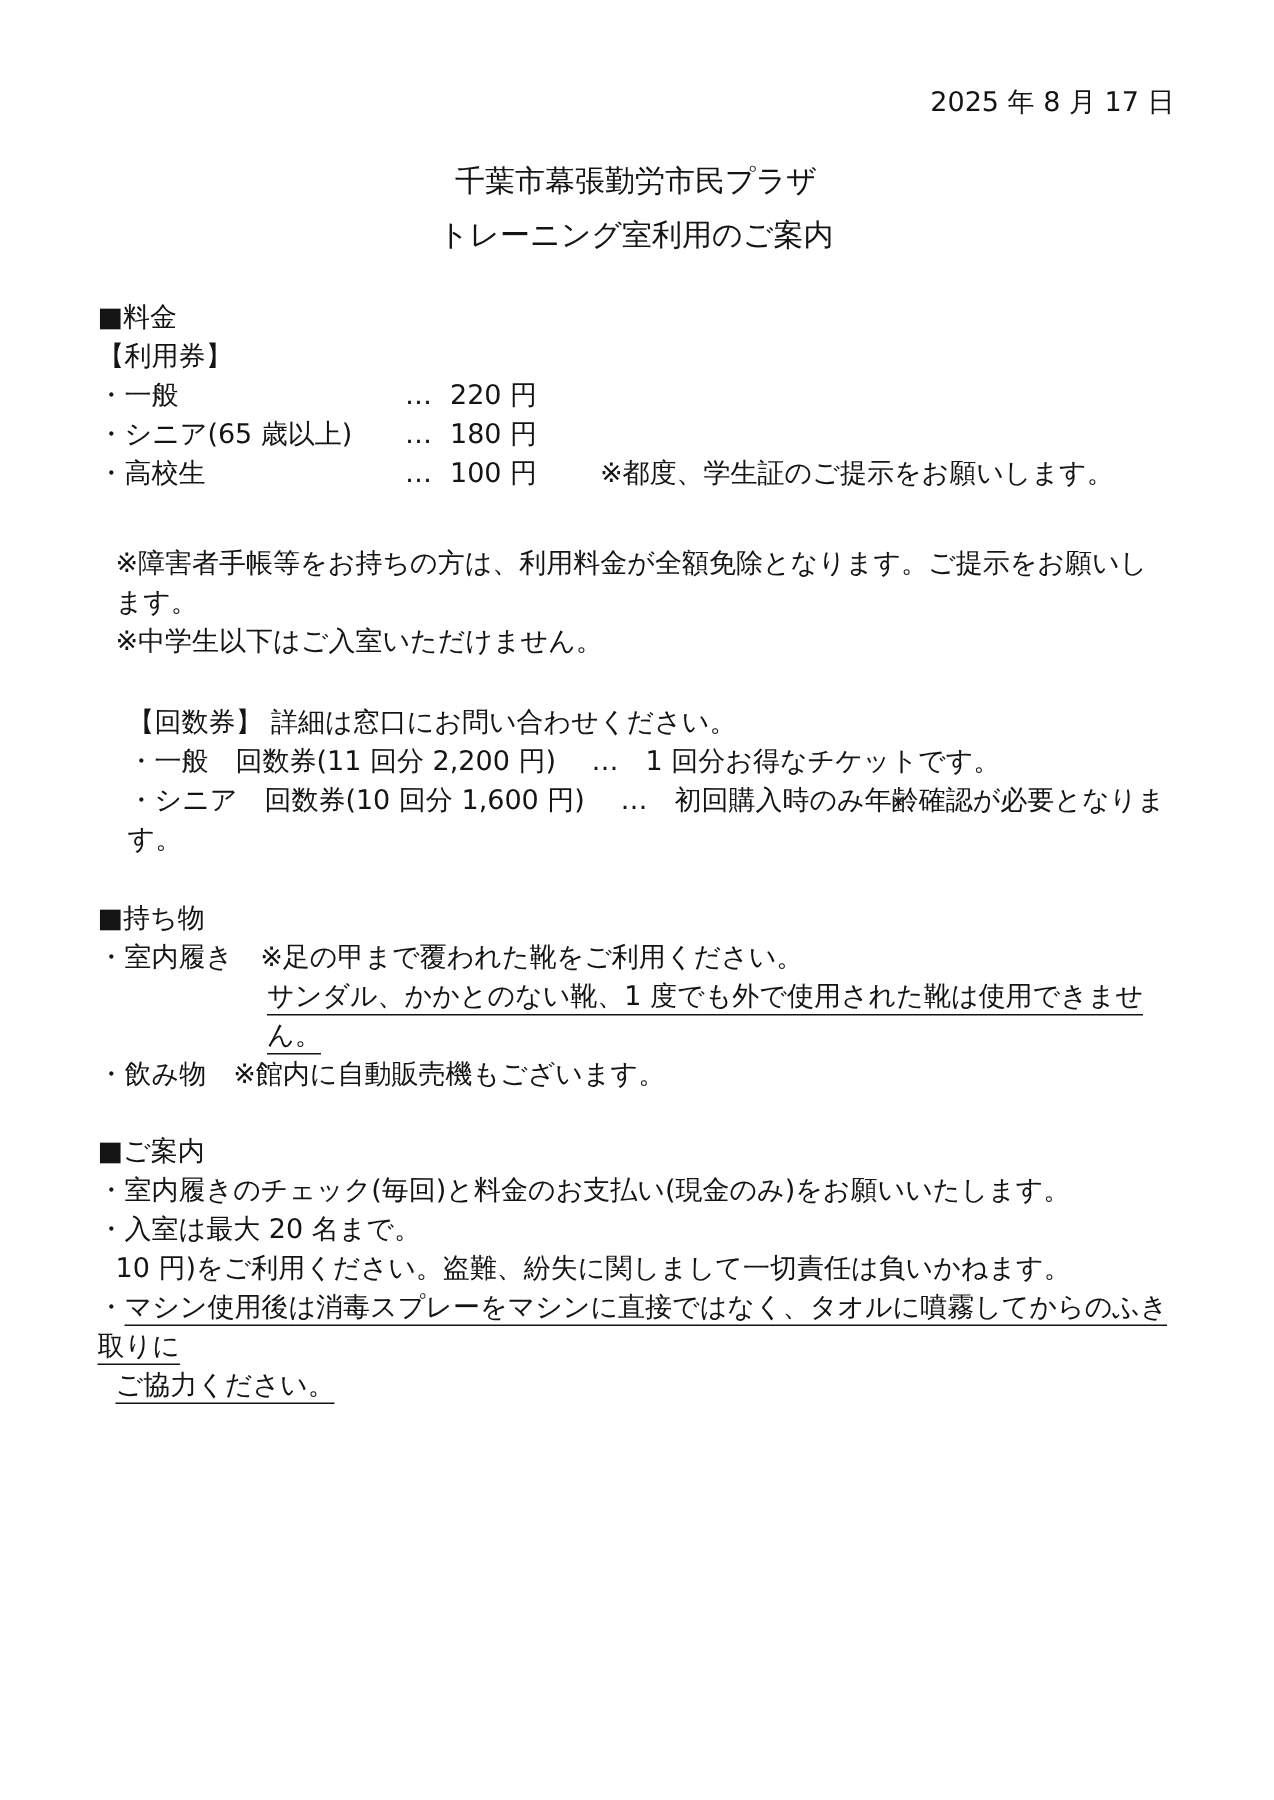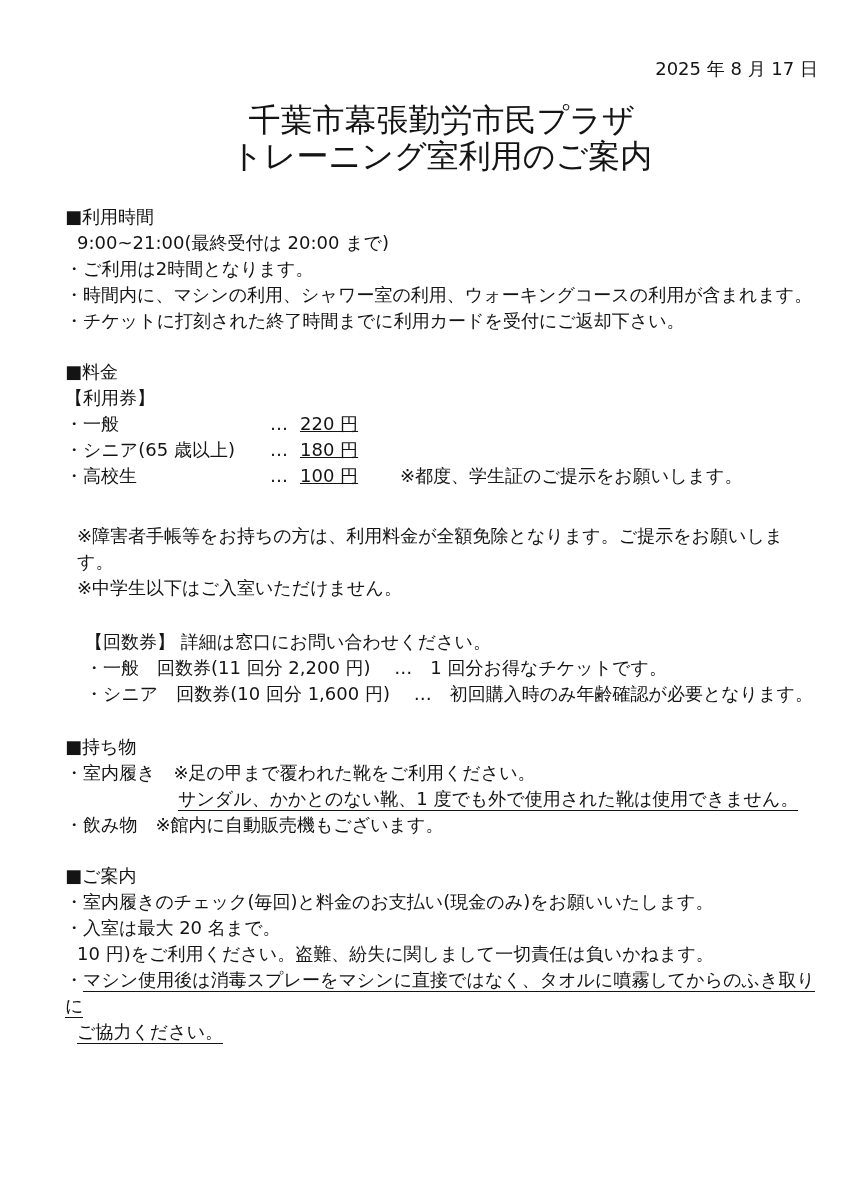--- a/index.html
+++ b/index.html
@@ -4,60 +4,53 @@
 <style>
   html,body { margin:0; padding:0; background:#ffffff; }
   .page {
     width:849px; height:1200px;
     box-sizing:border-box;
     background:#ffffff;
     color:#141414;
     font-family:"DejaVu Sans","Liberation Sans",sans-serif;
     font-size:18px;
     line-height:26px;
-    padding:56px 31px 0 65px;
+    padding:56px 66px 0 65px;
     overflow:hidden;
   }
   .date { text-align:right; }
-  .title-block { text-align:center; font-size:32px; line-height:36px; margin-top:20px; font-weight:normal; }
+  .title-block { text-align:center; font-size:20px; line-height:36px; margin-top:20px; font-weight:normal; }
   .sec-hours      { margin-top:30px; }
   .sec-fees       { margin-top:25px; }
   .fee-notes      { margin-top:34px; }
   .sec-coupon     { margin-top:28px;margin-left:20px; }
   .sec-belongings { margin-top:27px; }
   .sec-guide      { margin-top:25px; }
   .line { white-space:pre-wrap; }
   .indent1 { padding-left:12px; }
   .shoes-note { padding-left:113px; }
   .fee-row { display:flex; align-items:center; }
   .fee-label { flex:0 0 205px; }
   .fee-dots  { flex:0 0 30px; }
-  .fee-price { flex:0 0 100px;text-decoration:underline; }
+  .fee-price { flex:0 0 100px; }
   .fee-note  { flex:1 1 auto; }
   .underline { border-bottom:1.5px solid #141414; padding-bottom:1px; }
 </style>
 </head>
 <body>
 
 <div class="page">
 
   <div class="date line">2025 年 8 月 17 日</div>
 
   <div class="title-block">
     <div class="line">千葉市幕張勤労市民プラザ</div>
     <div class="line">トレーニング室利用のご案内</div>
   </div>
 
-  <section class="sec-hours">
-    <div class="line">■利用時間</div>
-    <div class="line indent1">9:00~21:00(最終受付は 20:00 まで)</div>
-    <div class="line">・ご利用は2時間となります。</div>
-    <div class="line">・時間内に、マシンの利用、シャワー室の利用、ウォーキングコースの利用が含まれます。</div>
-    <div class="line">・チケットに打刻された終了時間までに利用カードを受付にご返却下さい。</div>
-  </section>
 
   <section class="sec-fees">
     <div class="line">■料金</div>
     <div class="line">【利用券】</div>
 
     <div class="line fee-row">
       <span class="fee-label">・一般</span>
       <span class="fee-dots">…</span>
       <span class="fee-price">220 円</span>
       <span class="fee-note"></span>

